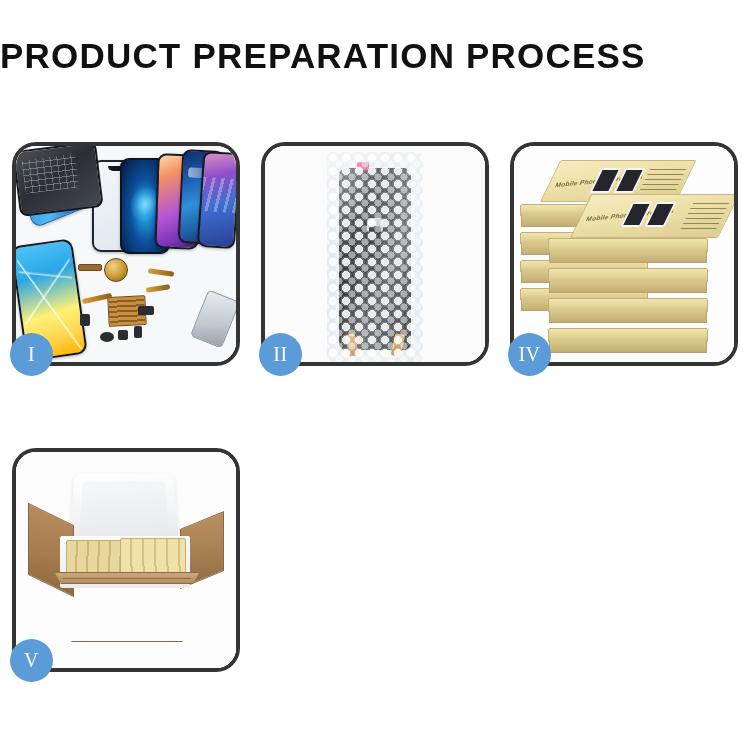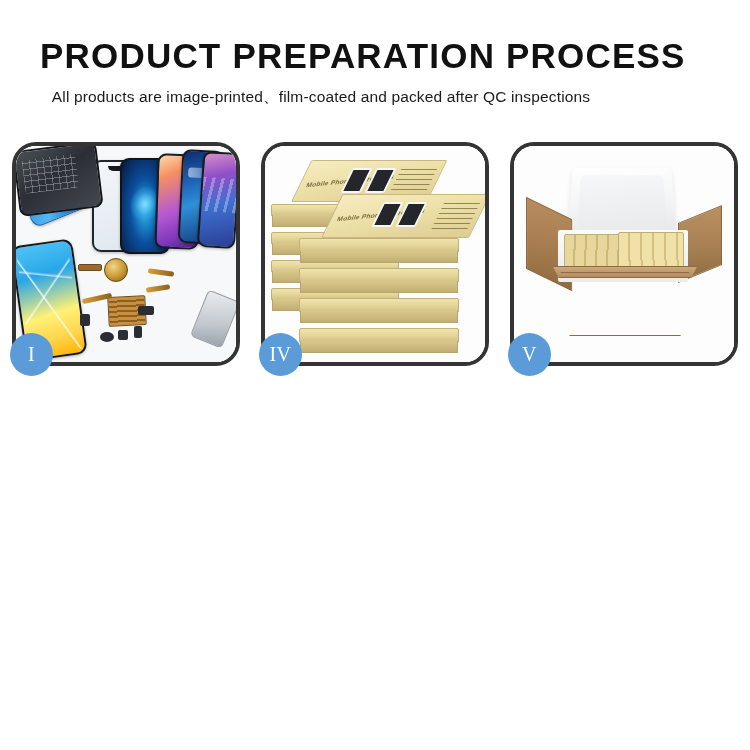--- a/index.html
+++ b/index.html
@@ -5,21 +5,21 @@
   * { box-sizing: border-box; margin: 0; padding: 0; }
   html, body {
     width: 750px; height: 750px;
     background: #ffffff;
     font-family: "Liberation Sans", sans-serif;
     overflow: hidden;
   }
   .page { position: relative; width: 750px; height: 750px; background: #fff; }
 
   
-  .header { position: absolute; left: 0; top: 0; width: 602px; text-align: center; padding-left: 40px; }
+  .header { position: absolute; left: 0; top: 0; width: 602px; text-align: center; }
   .title {
     font-family: "Liberation Sans", sans-serif;
     font-size: 35px; font-weight: 700; color: #111;
     letter-spacing: 1.2px; line-height: 1;
     margin-top: 38px; white-space: nowrap;
   }
   .subtitle {
     font-family: "Liberation Sans", sans-serif;
     font-size: 15.5px; font-weight: 400; color: #1a1a1a;
     letter-spacing: 0.15px; line-height: 1;
@@ -396,21 +396,20 @@
     background: radial-gradient(ellipse at 50% 50%, rgba(0,0,0,.13), transparent 72%);
   }
 </style>
 </head>
 <body>
 
 <div class="page">
 
   <div class="header">
     <div class="title">PRODUCT PREPARATION PROCESS</div>
-    <div class="subtitle">All products are image-printed、film-coated and packed after QC inspections</div>
   </div>
 
   <div class="grid">
 
     <div class="panel">
       <div class="panel-clip">
         <div class="scene">
           <div class="p1-bg"></div>
           <div class="ph p1-blue"></div>
           <div class="ph p1-glass"></div>
@@ -430,20 +429,38 @@
           <div class="p1-dot" style="left:84px; top:186px; width:14px; height:10px; border-radius:50%;"></div>
           <div class="p1-dot" style="left:102px; top:184px; width:10px; height:10px;"></div>
           <div class="p1-dot" style="left:118px; top:180px; width:8px; height:12px;"></div>
           <div class="p1-dot" style="left:122px; top:160px; width:16px; height:9px;"></div>
           <div class="p1-tool"></div>
         </div>
       </div>
       <div class="badge">I</div>
     </div>
 
+    <div class="panel">
+      <div class="panel-clip">
+        <div class="scene">
+          <div class="p2-bg"></div>
+          <div class="p2-wrap">
+            <div class="p2-lcd"></div>
+            <div class="p2-conn"></div>
+            <div class="p2-cable"></div>
+            <div class="p2-tab" style="left:20px; bottom:6px; transform:rotate(-12deg);"></div>
+            <div class="p2-tab" style="right:20px; bottom:6px; transform:rotate(12deg);"></div>
+            <div class="p2-pink"></div>
+            <div class="p2-bubbles"></div>
+            <div class="p2-sheen"></div>
+          </div>
+        </div>
+      </div>
+      <div class="badge">II</div>
+    </div>
 
 
     <div class="panel">
       <div class="panel-clip">
         <div class="scene">
           <div class="p4-bg"></div>
 
           <div class="stackbox" style="left:6px; top:58px; width:128px; height:13px;">
               <div class="side"></div>
             </div>

